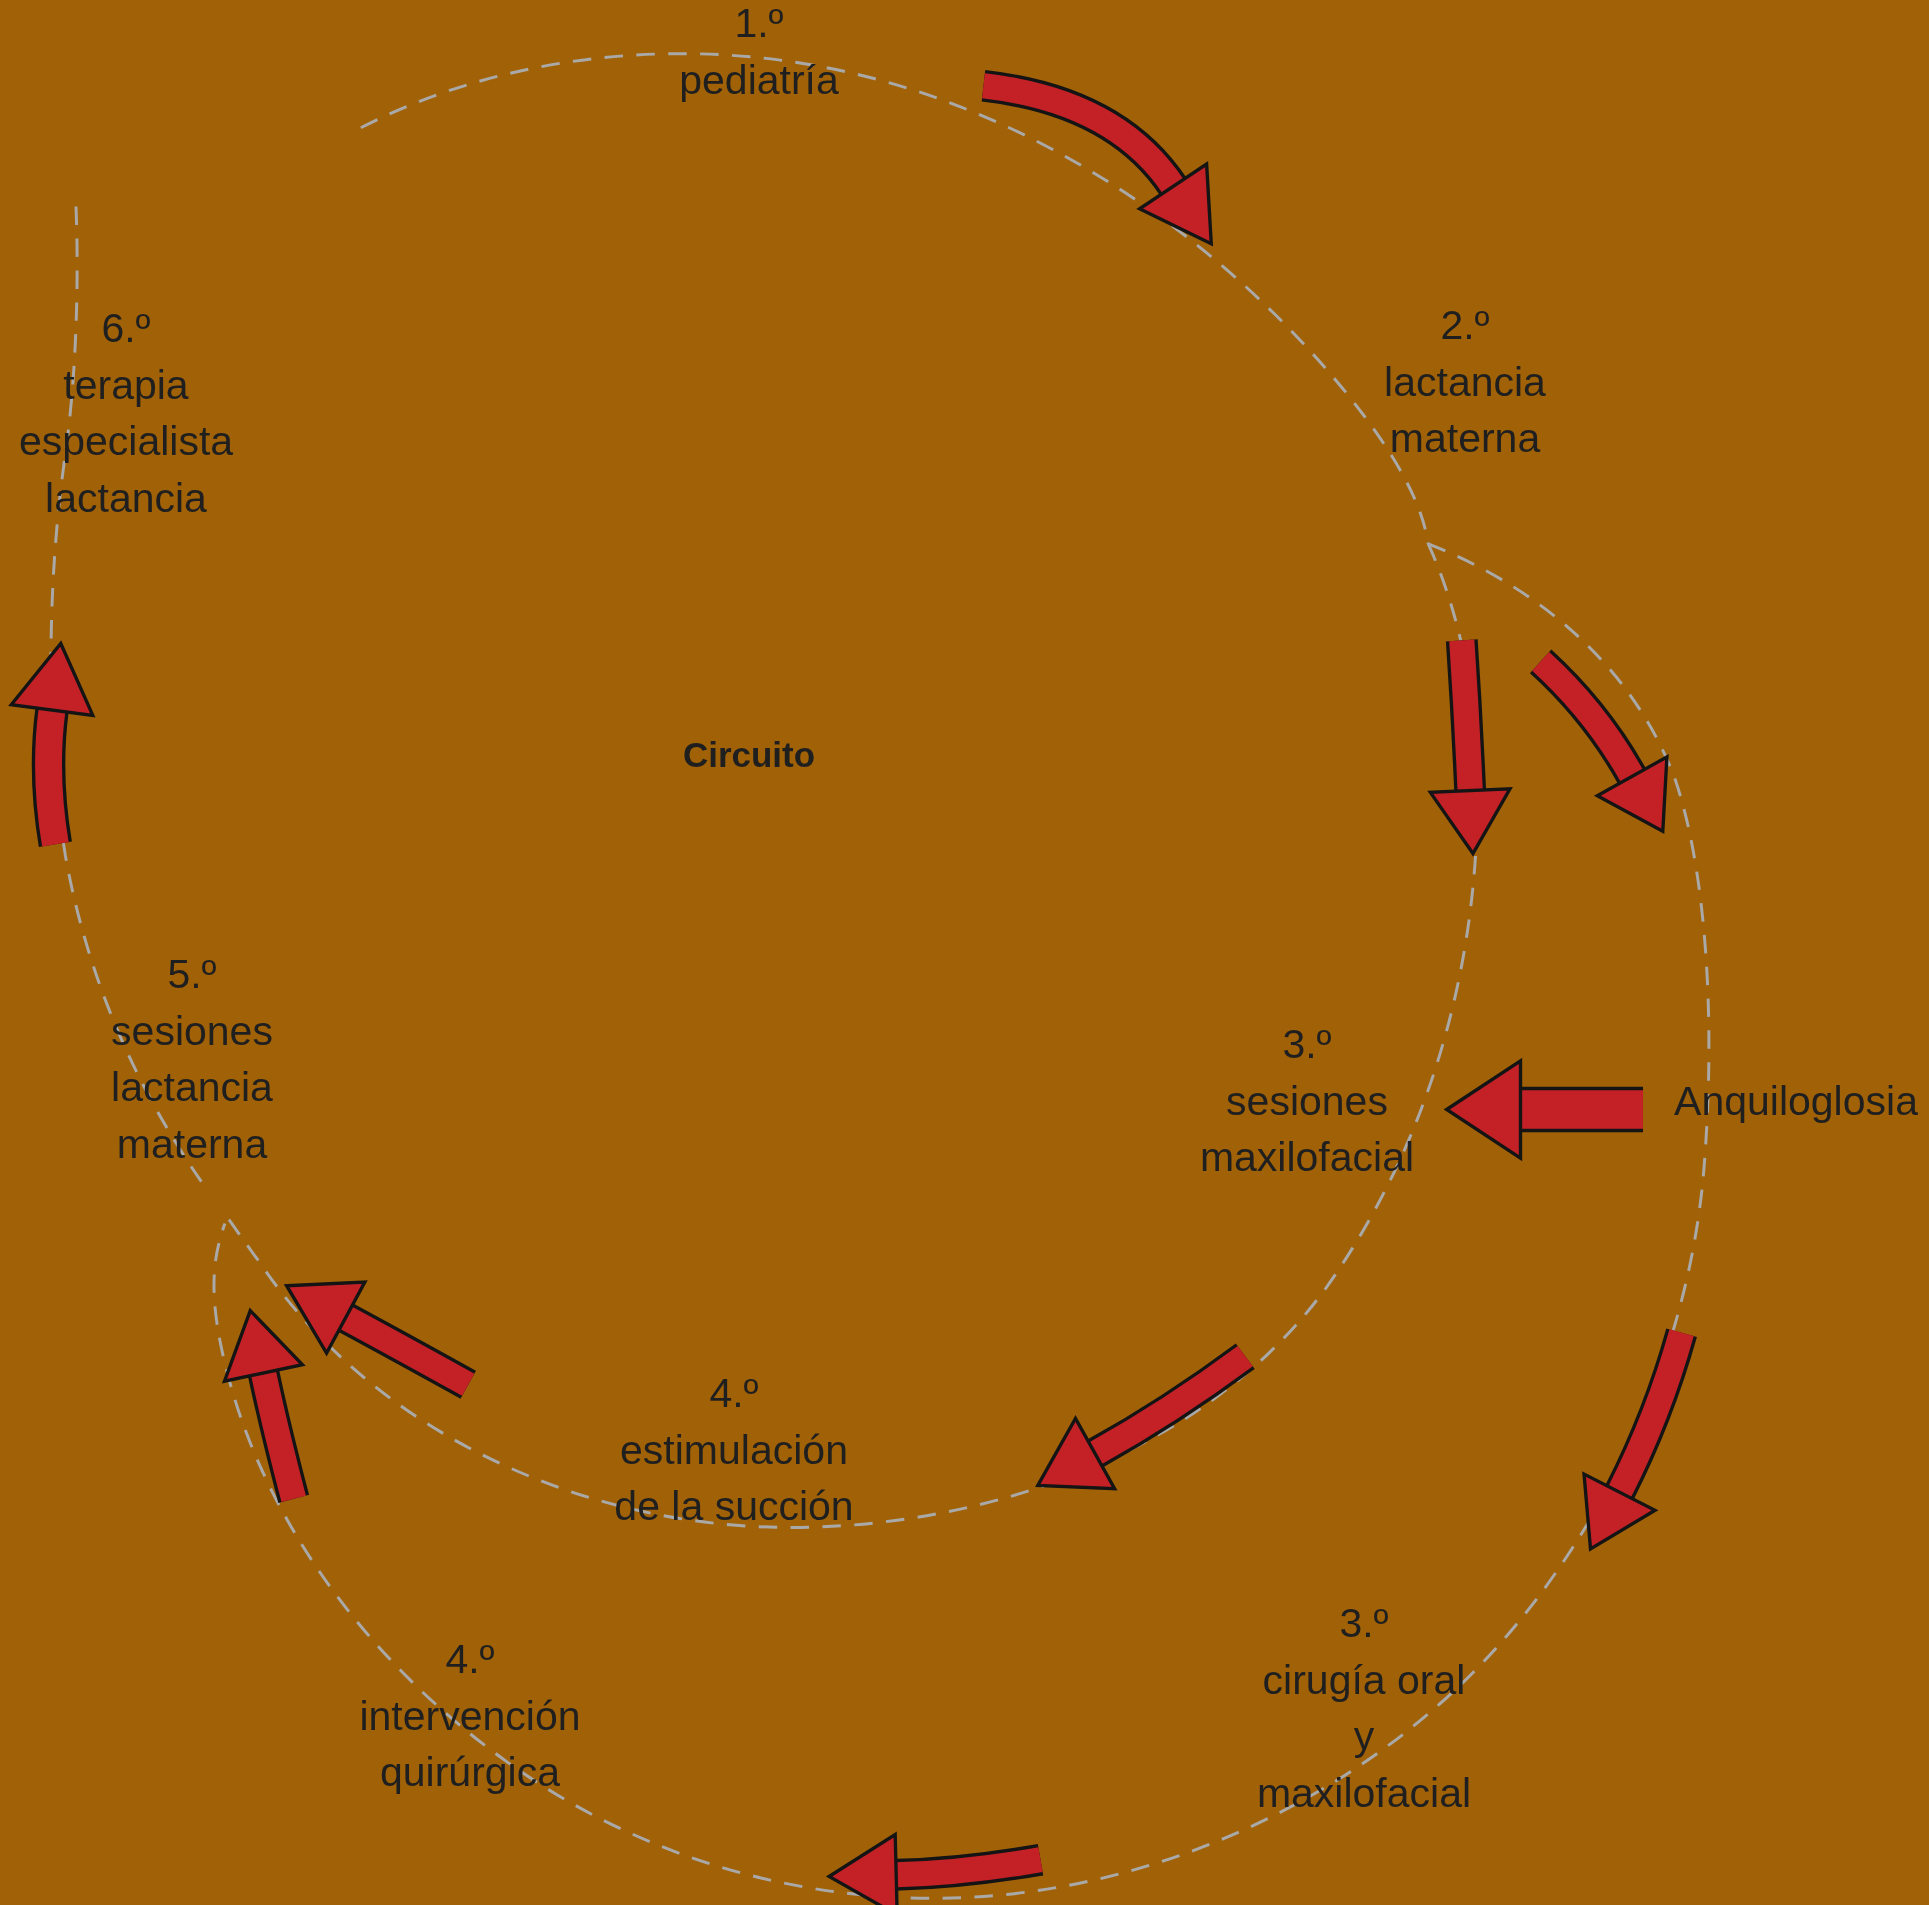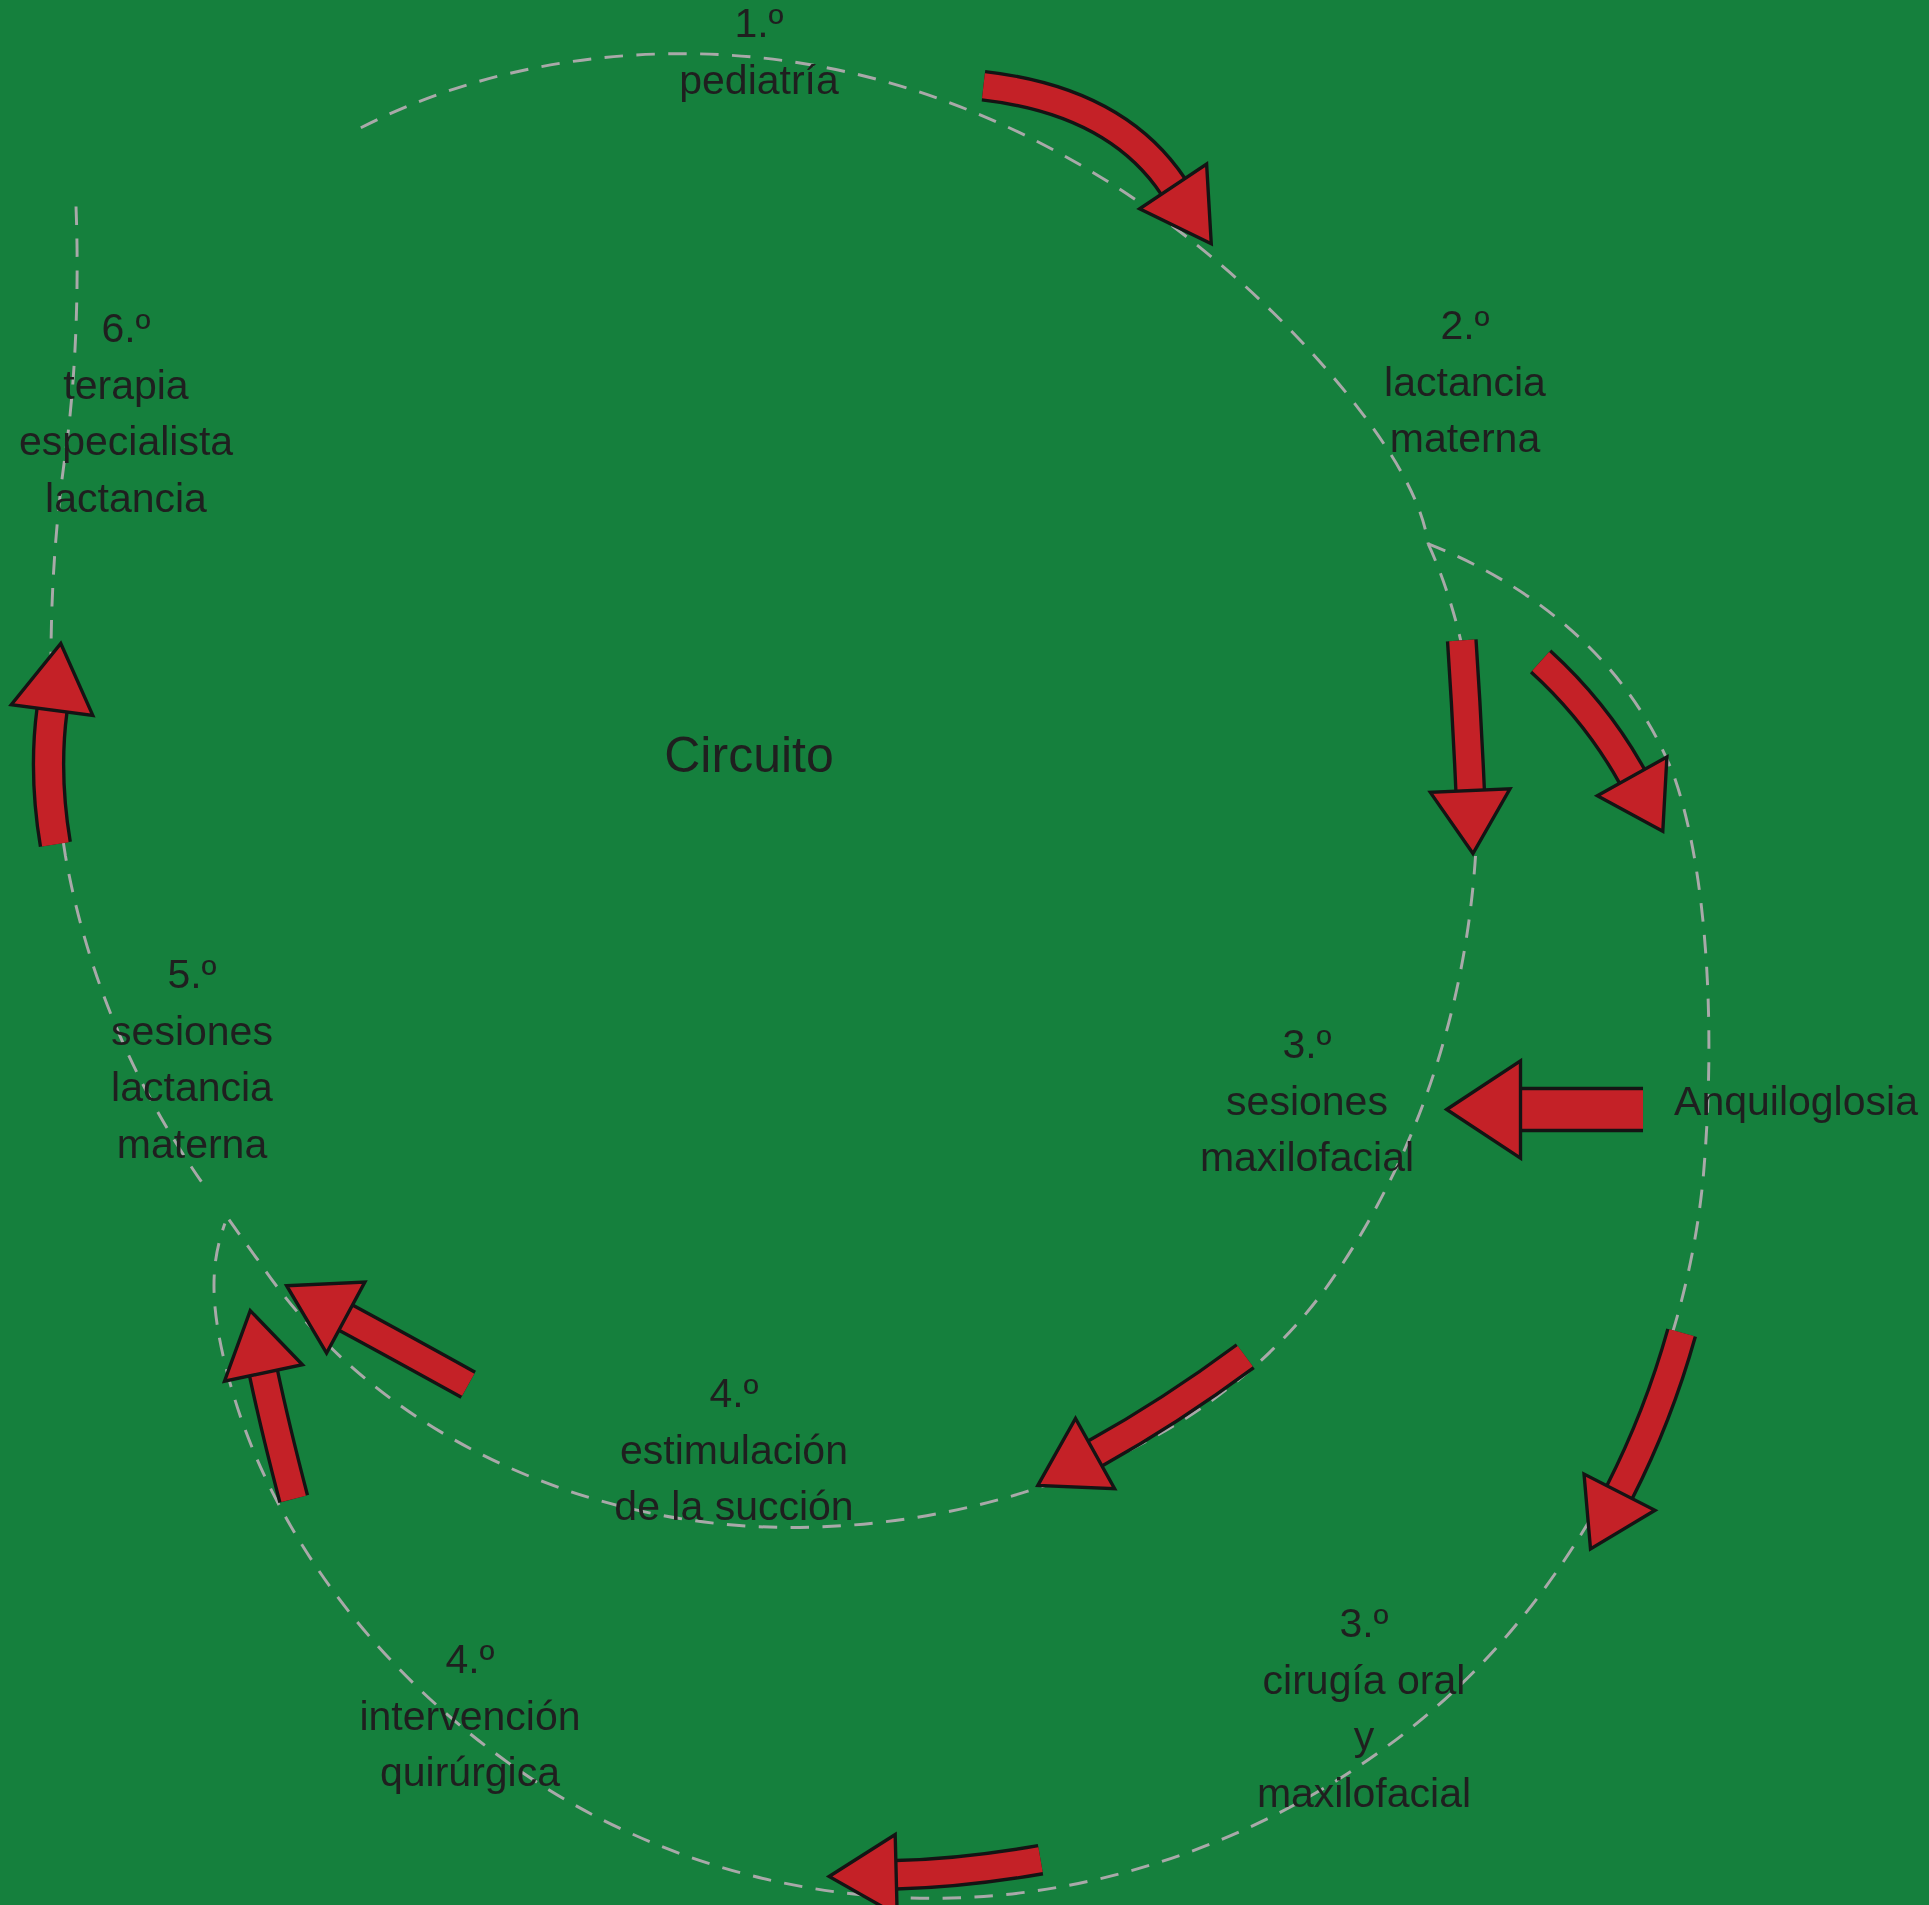--- a/index.html
+++ b/index.html
@@ -1,35 +1,35 @@
 <!DOCTYPE html>
 <html style="--arrow: #c42127; --dash: #a9a9a9; --text: #1f1f1f;font-size:13.4px"><head>
 <meta charset="utf-8">
 <style>
   html,body{margin:0;padding:0;background:#ffffff;}
   .canvas{
     position:relative;
     width:1930px;
     height:1906px;
-    background:#15803d;
+    background:#a16207;
     font-family:"Liberation Sans", sans-serif;
     overflow:hidden;
   }
   .canvas svg{position:absolute;left:0;top:0;}
   .arc{fill:none;stroke:var(--dash,#a9a9a9);stroke-width:3.5;stroke-dasharray:22 16;}
   .node-label{
     position:absolute;
     transform:translate(-50%,-50%);
     text-align:center;
     color:var(--text,#1f1f1f);
     font-size:41px;
     line-height:1.38;
     white-space:nowrap;
   }
-  .center-title{font-size:50px;font-weight:400;}
+  .center-title{font-size:35px;font-weight:700;}
   .pos-pediatria{left:759px;top:52px;}
   .pos-lactancia{left:1426px;top:382px;margin-left:39px;}
   .pos-control{left:126px;top:413px;}
   .pos-circuito{left:749px;top:755px;}
   .pos-sesiones{left:192px;top:1059px;}
   .pos-terapia{left:1307px;top:1101px;}
   .pos-anquiloglosia{left:1796px;top:1101px;text-align:center;}
   .pos-estimulacion{left:734px;top:1450px;}
   .pos-cirugia{left:1364px;top:1708px;}
   .pos-intervencion{left:470px;top:1716px;}

